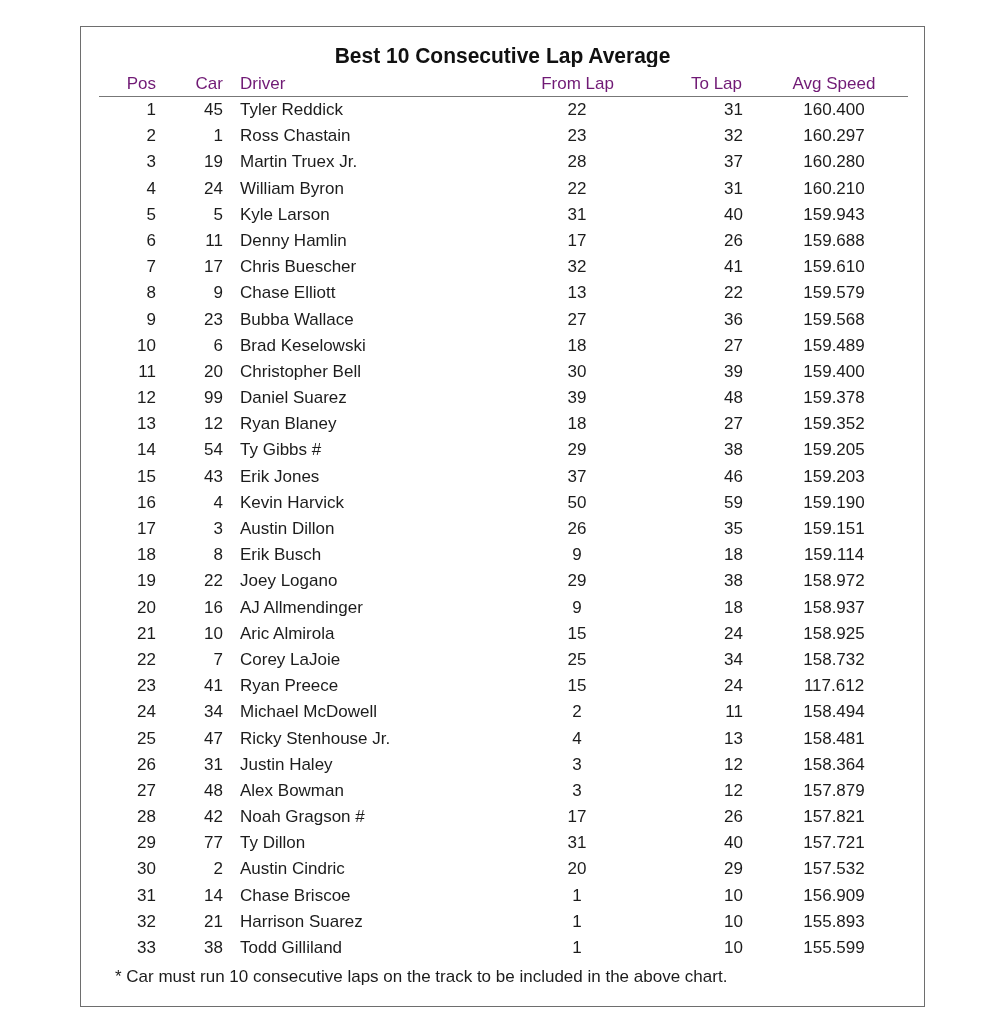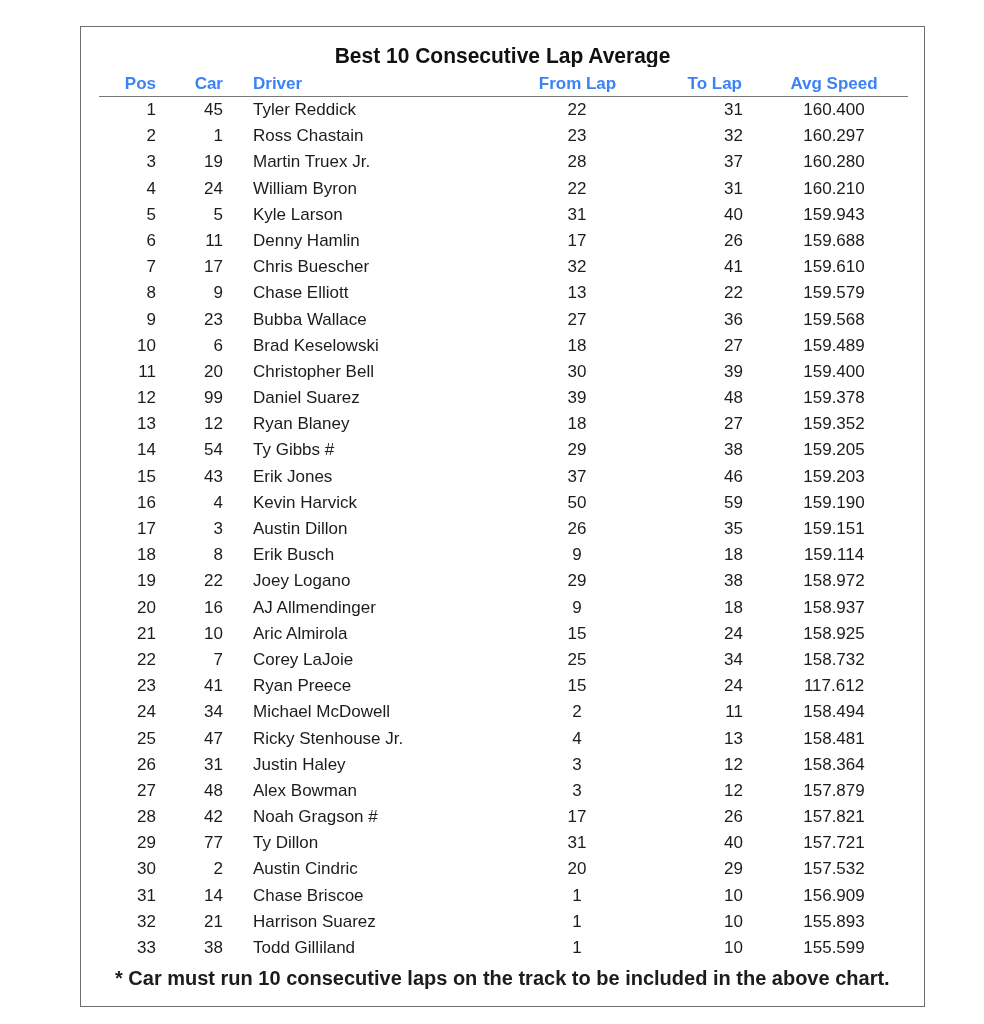--- a/index.html
+++ b/index.html
@@ -9,37 +9,37 @@
       border: 1.5px solid #6e6e6e; box-sizing: border-box; background: #fff; padding-left: 24px;
     }
     .title {
       position: absolute; left: 0; right: 0; top: 16px; text-align: center;
       font-size: 21px; font-weight: bold; letter-spacing: 0px; color: #111;
       transform: scaleY(1.08);
     }
     .hdr {
       position: absolute; left: 18px; width: 809px; top: 47px; height: 22px;
       border-bottom: 1.5px solid #777;
-      font-weight: bold; font-size: 17px; color: #3b82f6;
+      font-weight: normal; font-size: 17px; color: #701a75;
     }
     .hdr span, .row span { position: absolute; white-space: nowrap; }
     .c-pos { left: 0; width: 57px; text-align: right; }
     .c-car { left: 60px; width: 64px; text-align: right; }
-    .c-drv { left: 154px; text-align: right; }
+    .c-drv { left: 141px; text-align: right; }
     .c-from { left: 420px; width: 118px; text-align: center; }
     .hdr .c-from { width: 117px; }
     .c-to { left: 560px; width: 85px; text-align: right; }
     .hdr .c-to { width: 83px; }
     .c-spd { left: 680px; width: 110px; text-align: center; }
     .rows { position: absolute; left: 18px; top: 70px; width: 809px; }
     .row { position: relative; height: 26.2px; font-size: 17px; line-height: 26px; color: #1c1c1c; }
     .row .c-from { width: 116px; }
     .row .c-to { width: 84px; }
     .footnote {
-      position: absolute; left: 34px; top: 940px; font-size: 20px; color: #1c1c1c; font-weight: bold;
+      position: absolute; left: 34px; top: 940px; font-size: 17px; color: #1c1c1c;
     }
   </style>
 </head>
 <body>
 
 <div class="frame">
   <div class="title">Best 10 Consecutive Lap Average</div>
 
   <div class="hdr">
     <span class="c-pos">Pos</span>

